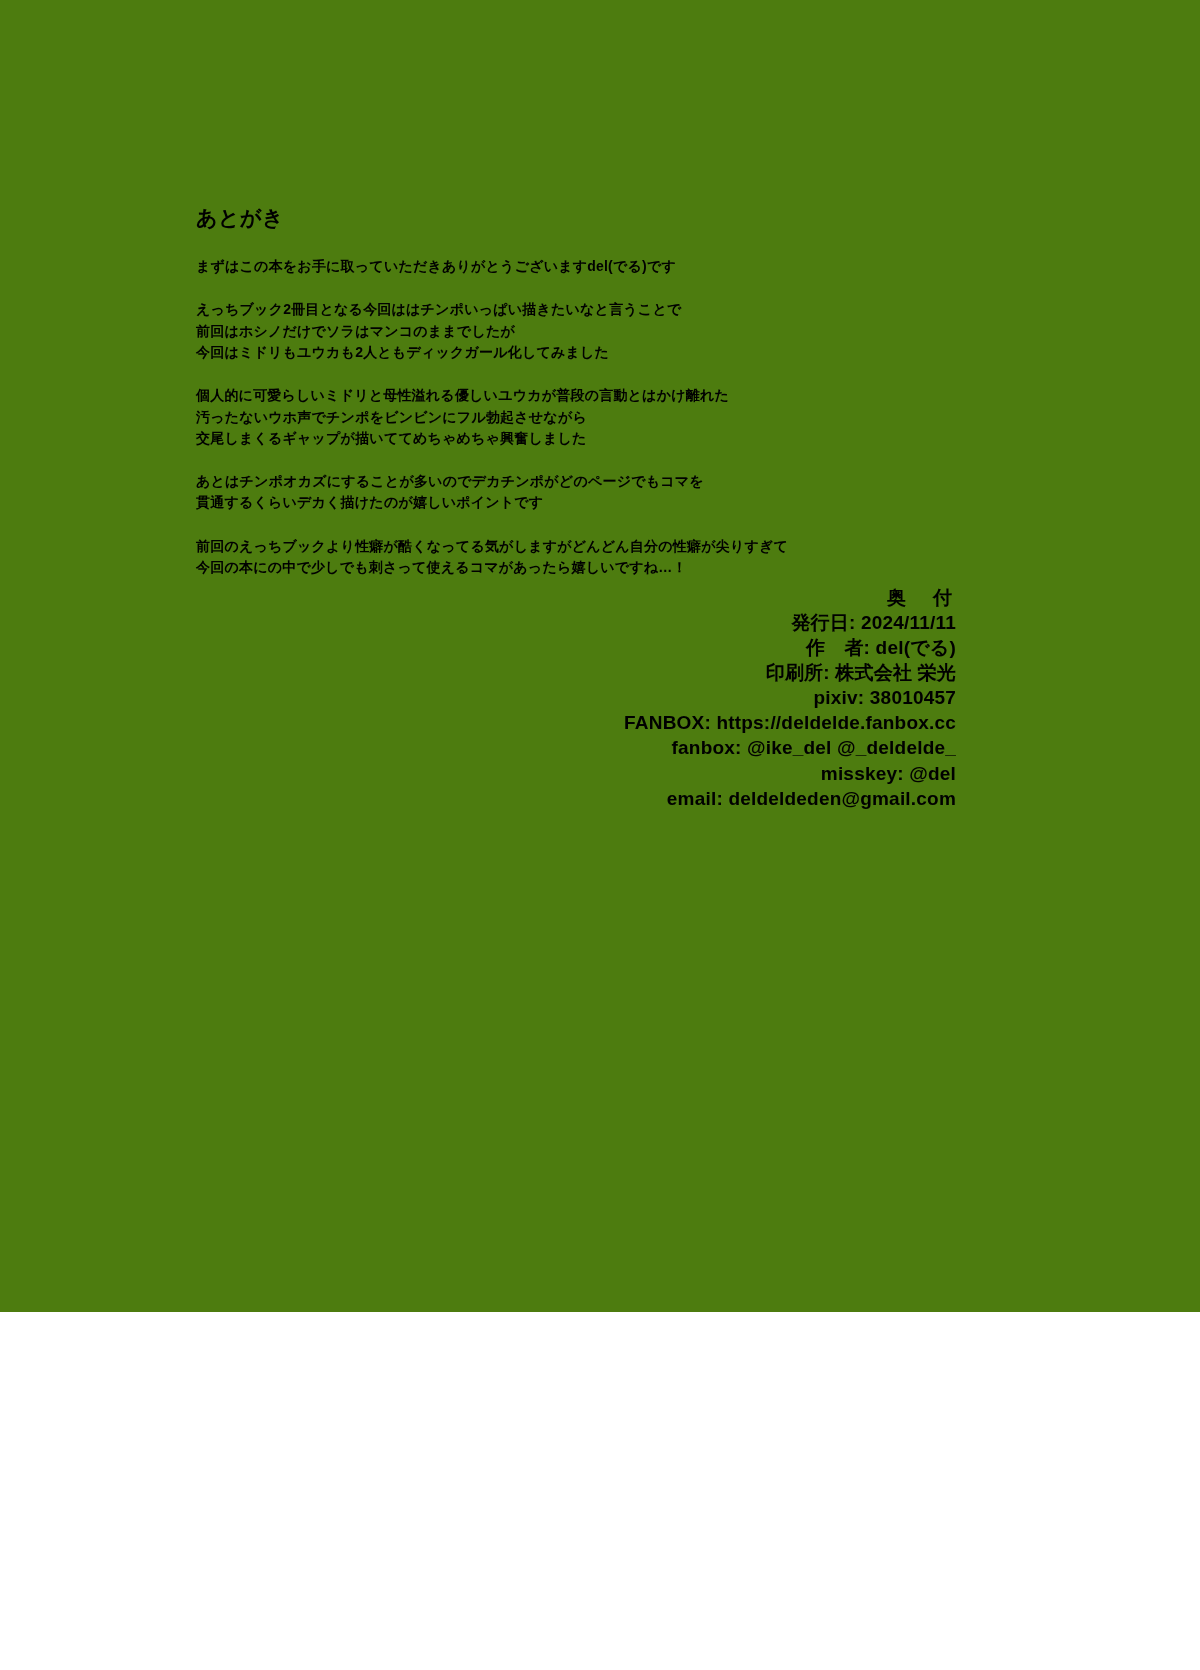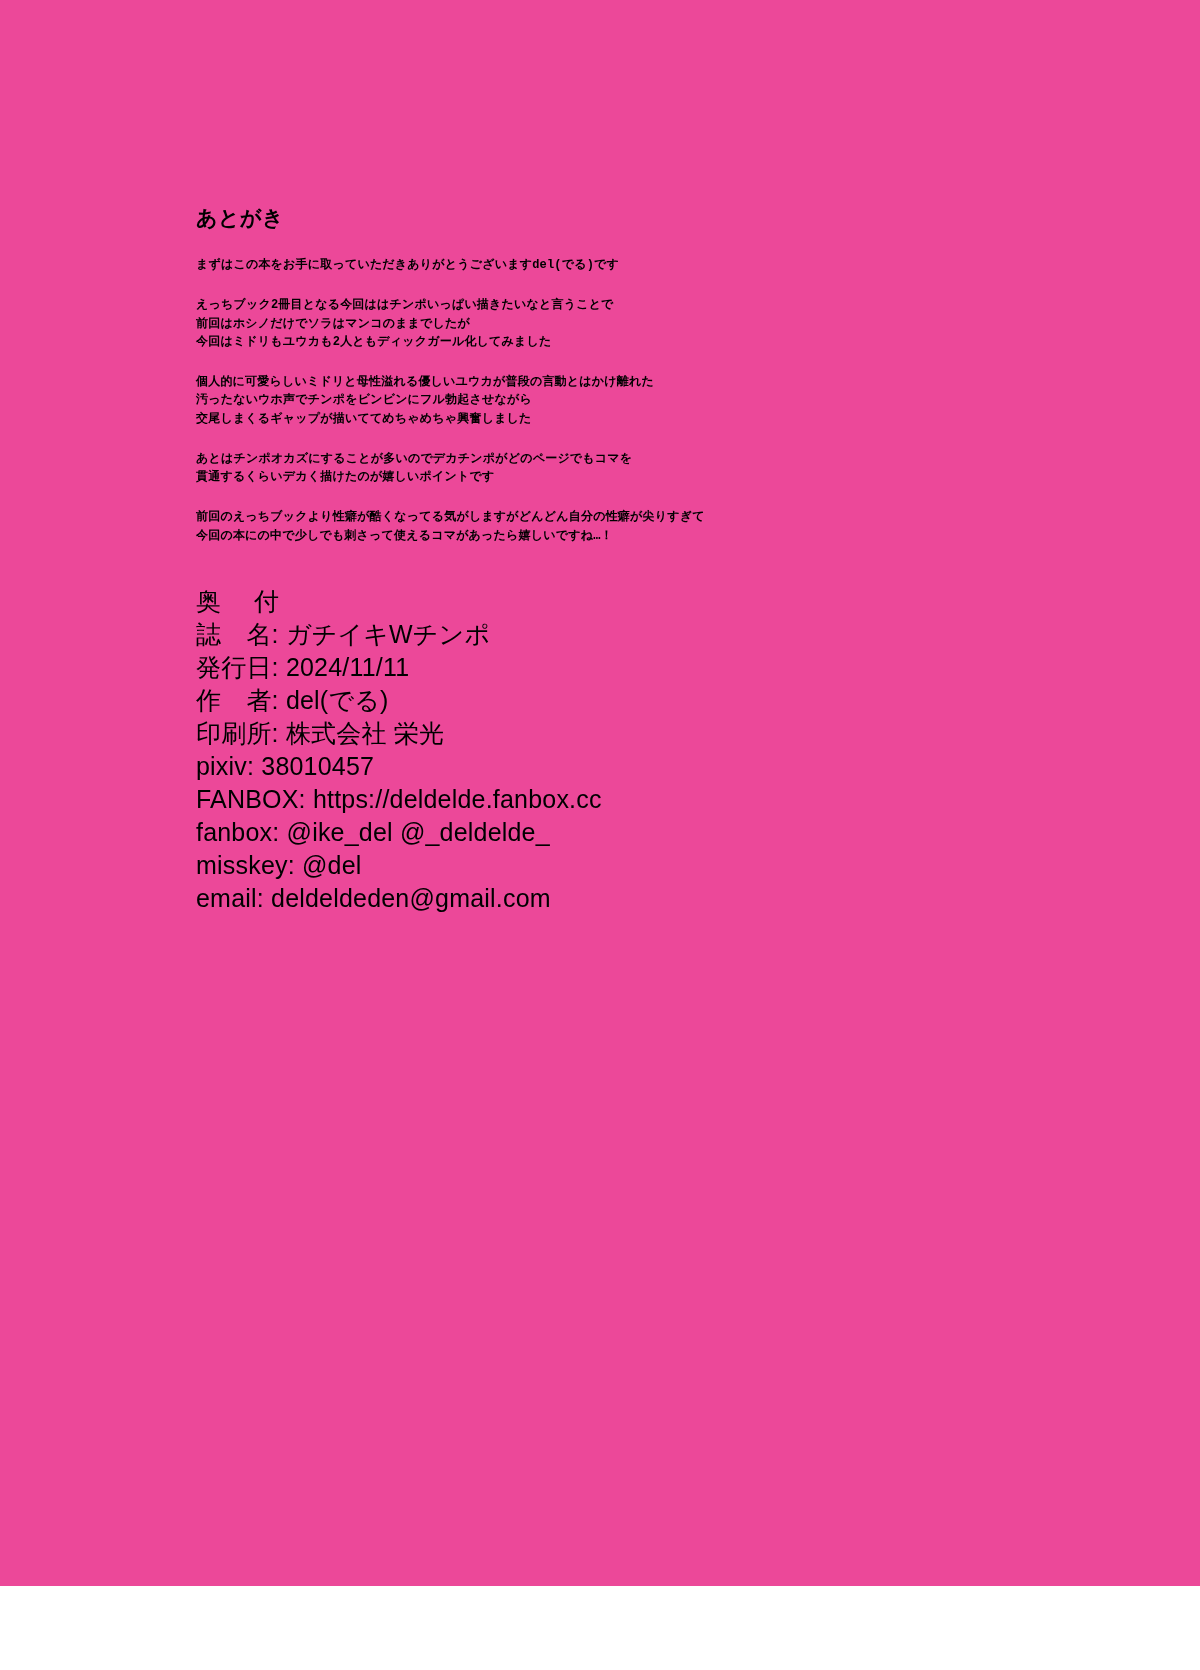--- a/index.html
+++ b/index.html
@@ -14,22 +14,22 @@
     font-family: "Liberation Sans", "DejaVu Sans", sans-serif;
     color: #000000;
     overflow: hidden;
   }
 
   .page {
     position: absolute;
     left: 0;
     top: 0;
     width: 1200px;
-    height: 1586px;
-    background: #ec4899;
+    height: 1312px;
+    background: #4d7c0f;
   }
 
   .afterword {
     position: absolute;
     left: 196px;
     top: 205px;
     width: 820px;
   }
 
   .afterword-title {
@@ -38,41 +38,41 @@
     letter-spacing: 0.5px;
     line-height: 1.2;
     margin: 0 0 26px 0;
   }
 
   .para {
     margin: 0 0 22px 0;
   }
 
   .para .line {
-    font-size: 12px;
+    font-size: 14px;
     font-weight: bold;
     line-height: 1.52;
     letter-spacing: 0.2px;
     white-space: pre;
-    font-family: Liberation Mono, monospace;
   }
 
   .colophon {
     position: absolute;
     left: 196px;
     top: 585px;
     width: 760px;
   }
 
   .colophon .line {
-    font-size: 25px;
-    font-weight: normal;
+    font-size: 19px;
+    font-weight: bold;
     line-height: 1.32;
     letter-spacing: 0.2px;
     white-space: pre;
+    text-align: right;
   }
 
   .colophon .line.head {
     letter-spacing: 4px;
   }
 </style>
 </head>
 <body>
 
 <div class="page">
@@ -102,21 +102,20 @@
     </div>
 
     <div class="para">
       <div class="line">前回のえっちブックより性癖が酷くなってる気がしますがどんどん自分の性癖が尖りすぎて</div>
       <div class="line">今回の本にの中で少しでも刺さって使えるコマがあったら嬉しいですね…！</div>
     </div>
   </section>
 
   <section class="colophon">
     <div class="line head">奥　付</div>
-    <div class="line">誌　名: ガチイキWチンポ</div>
     <div class="line">発行日: 2024/11/11</div>
     <div class="line">作　者: del(でる)</div>
     <div class="line">印刷所: 株式会社 栄光</div>
     <div class="line">pixiv: 38010457</div>
     <div class="line">FANBOX: https://deldelde.fanbox.cc</div>
     <div class="line">fanbox: @ike_del @_deldelde_</div>
     <div class="line">misskey: @del</div>
     <div class="line">email: deldeldeden@gmail.com</div>
   </section>
 

